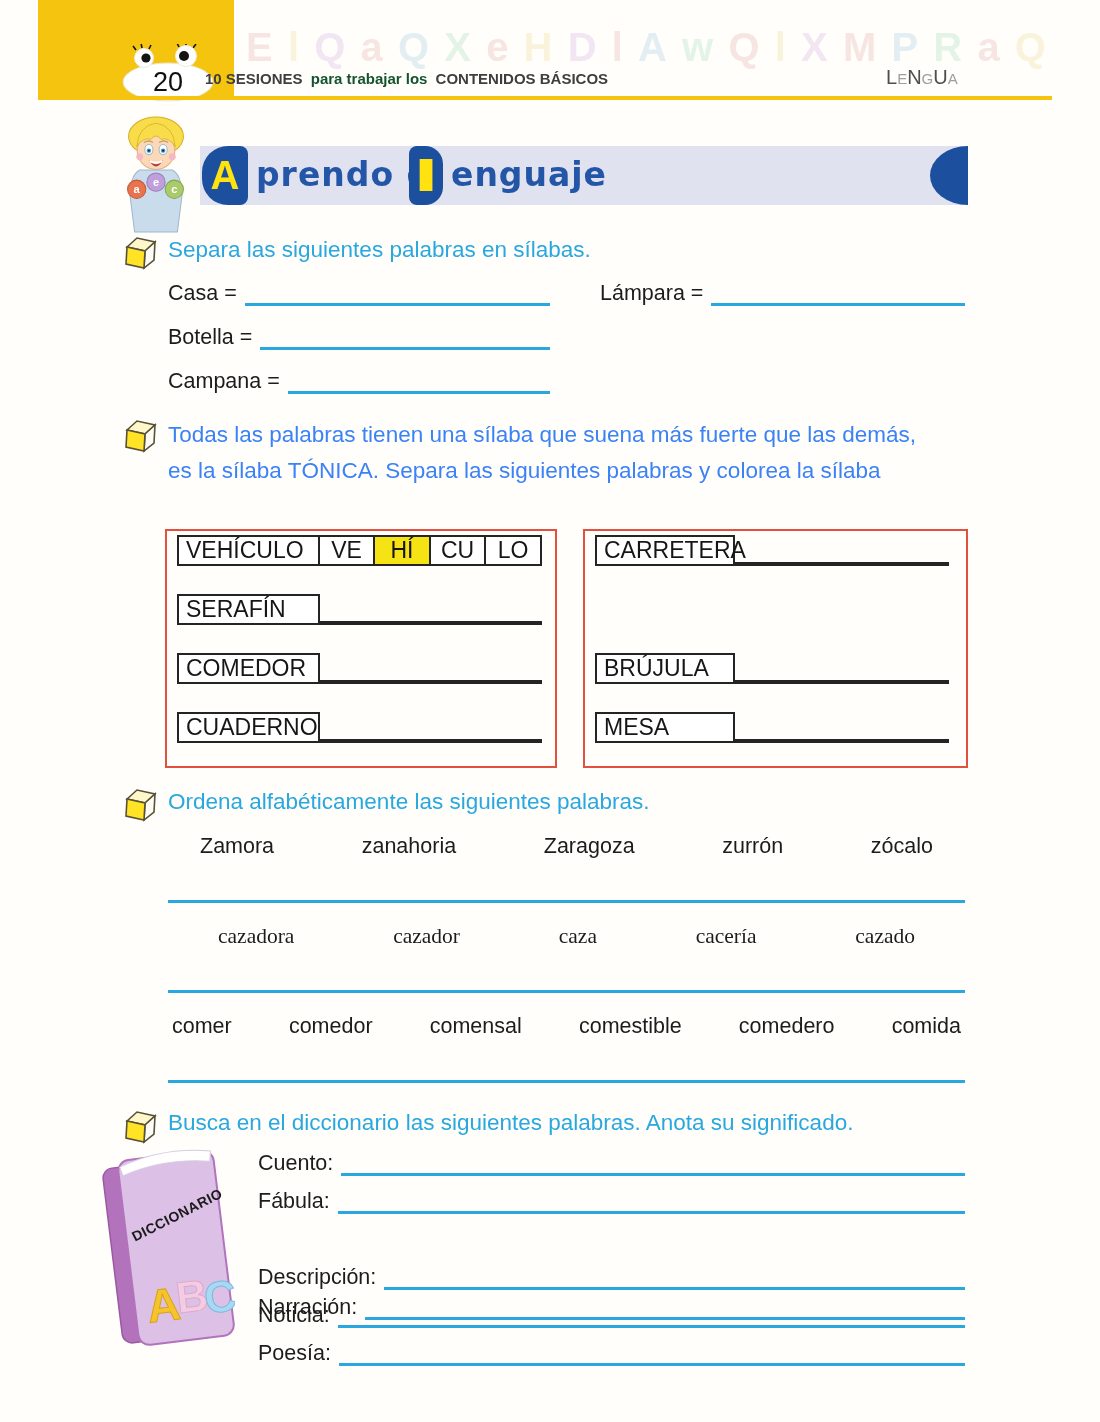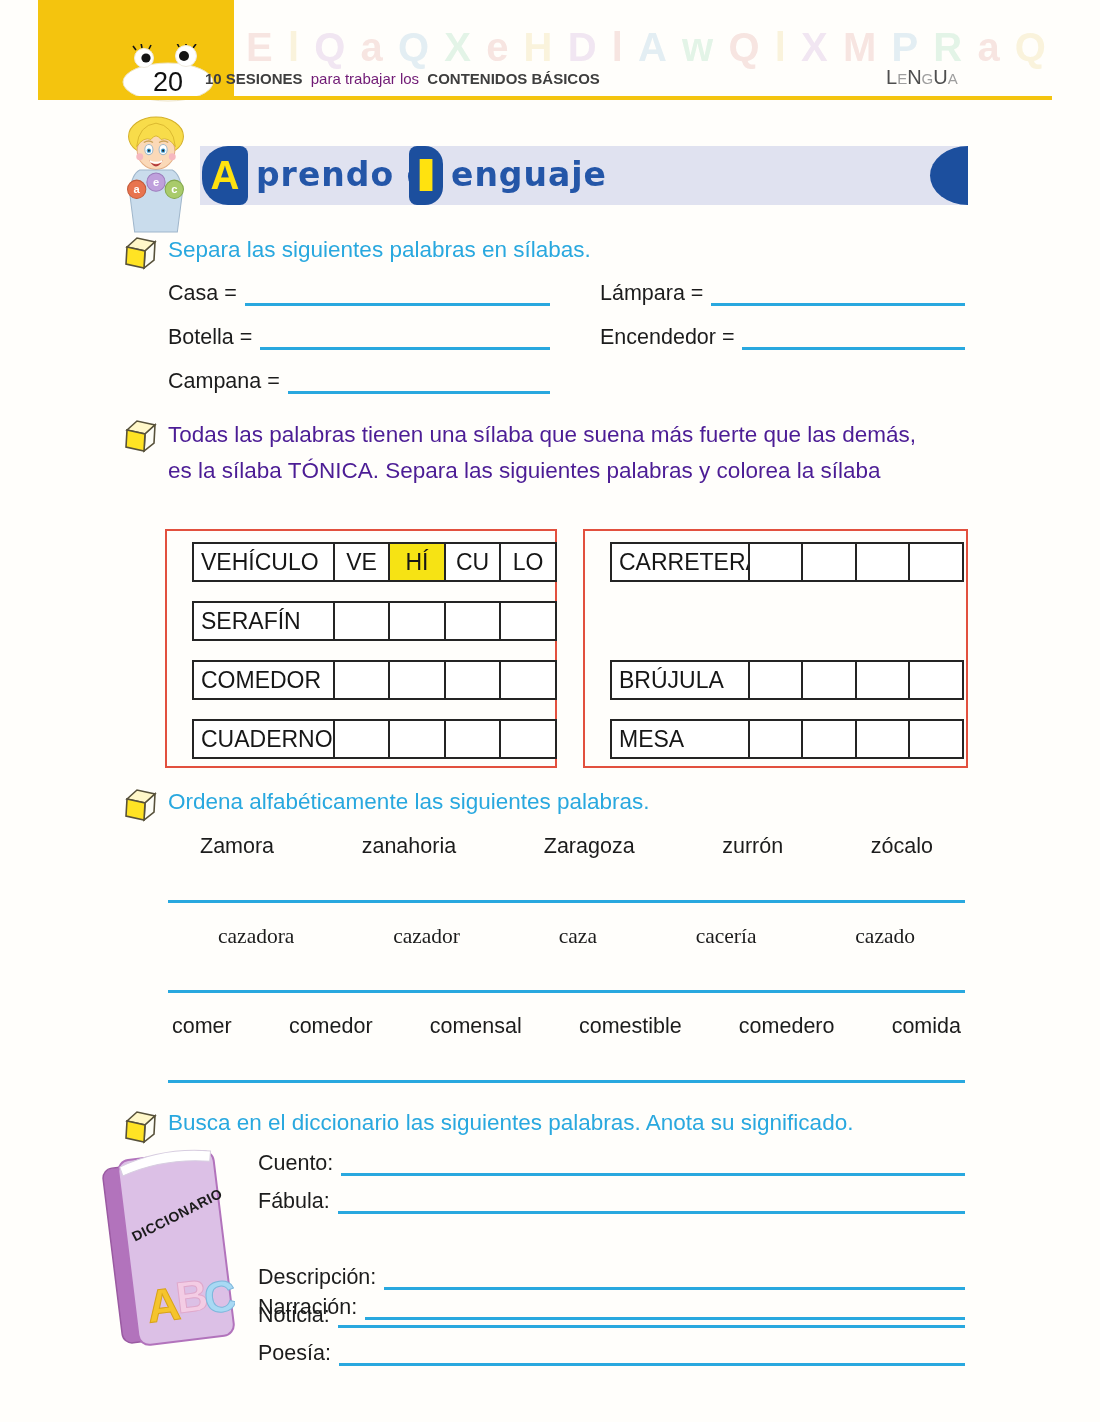--- a/index.html
+++ b/index.html
@@ -19,21 +19,21 @@
                   font-size:40px; font-weight:bold; opacity:.9; }
   .deco-letters span { opacity:.14; }
   .deco-letters span:nth-child(6n+1){color:#c0392b}
   .deco-letters span:nth-child(6n+2){color:#d4ac0d}
   .deco-letters span:nth-child(6n+3){color:#8e44ad}
   .deco-letters span:nth-child(6n+4){color:#c0392b}
   .deco-letters span:nth-child(6n+5){color:#2980b9}
   .deco-letters span:nth-child(6n+6){color:#27ae60}
   .series { left:205px; top:70px; font-size:15px; white-space:nowrap; }
   .series .b { color:#3e3e3e; font-weight:bold; }
-  .series .lt { color:#701a75; }
+  .series .lt { color:#14532d;font-weight:bold; }
   .series span { margin-right:4px; }
   .subject { left:886px; top:66px; white-space:nowrap; }
   .subject .bigL { font-size:20px; color:#4e4e4e; }
   .subject .smL  { font-size:15px; color:#9e9e9e; }
 
   
   .banner-bar { left:200px; top:146px; width:768px; height:59px; background:#e0e2f0; }
   .cap { position:absolute; top:0; height:59px; background:#1c4f9e; display:flex;
          align-items:center; justify-content:center; }
   .cap-a { left:2px; width:46px; border-radius:26px 8px 8px 26px;
@@ -43,30 +43,30 @@
   .cap-l span { display:inline-block; transform:scaleX(2.1); }
   .banner-word { position:absolute; top:9px; font-size:33px; font-weight:600;
                  color:#2456a8; letter-spacing:1px; font-family:"DejaVu Sans", sans-serif; }
   .banner-word.w1 { left:56px; }
   .banner-word.w2 { left:251px; }
   .right-cap { position:absolute; right:0; top:0; width:38px; height:59px; background:#1c4f9e;
                border-radius:100% 0 0 100% / 50% 0 0 50%; }
 
   
   .ex-title { font-size:22.5px; color:#29a8df; font-weight:500; white-space:nowrap; }
-  .ex-title-block { font-size:22.5px; color:#4c1d95; font-weight:500; line-height:36px; }
+  .ex-title-block { font-size:22.5px; color:#3b82f6; font-weight:500; line-height:36px; }
   .bullet { width:34px; height:36px; }
 
   .fill-row { display:flex; align-items:flex-end; height:28px;justify-content:flex-end; }
   .fill-row .lbl { font-size:21.5px; color:#1c1c1c; white-space:nowrap; line-height:26px; }
   .wline { flex:1; border-bottom:3px solid #29a8df; height:22px; margin-left:8px; }
 
   
   .red-box { border:2.5px solid #e2503e; background:#fffefb; }
-  .strip { position:absolute; left:25px; display:flex; height:40px; }
+  .strip { position:absolute; left:10px; display:flex; height:24px;align-items:flex-end; }
   .cell { border:2.5px solid #242424; margin-left:-2.5px; background:#fff;
           display:flex; align-items:center; font-size:23px; color:#161616; }
   .cell:first-child { margin-left:0; }
   .wordcell { padding-left:7px; }
   .sylcell  { justify-content:center; }
   .tl .wordcell { width:143px; }  .tl .sylcell { width:58px; }
   .tr .wordcell { width:140px; }  .tr .sylcell { width:56px; }
   .hl { background:#f6e314; }
 
   
@@ -181,24 +181,20 @@
     <div class="abs fill-row" style="left:432px; width:365px;">
       <span class="lbl">Lámpara =</span>
       <span class="wline"></span>
     </div>
   </div>
   <div class="abs" style="left:168px; top:322px; width:797px; height:28px;">
     <div class="abs fill-row" style="left:0; width:382px;">
       <span class="lbl">Botella =</span>
       <span class="wline"></span>
     </div>
-    <div class="abs fill-row" style="left:432px; width:365px;">
-      <span class="lbl">Encendedor =</span>
-      <span class="wline"></span>
-    </div>
   </div>
   <div class="abs" style="left:168px; top:366px; width:797px; height:28px;">
     <div class="abs fill-row" style="left:0; width:382px;">
       <span class="lbl">Campana =</span>
       <span class="wline"></span>
     </div>
   </div>
 
   <svg class="abs bullet" style="left:124px; top:418px;" viewBox="0 0 34 36">
     <polygon points="3,12 13,3 31,7 21,16" fill="#fff7c9" stroke="#57513a" stroke-width="1.6"></polygon>

